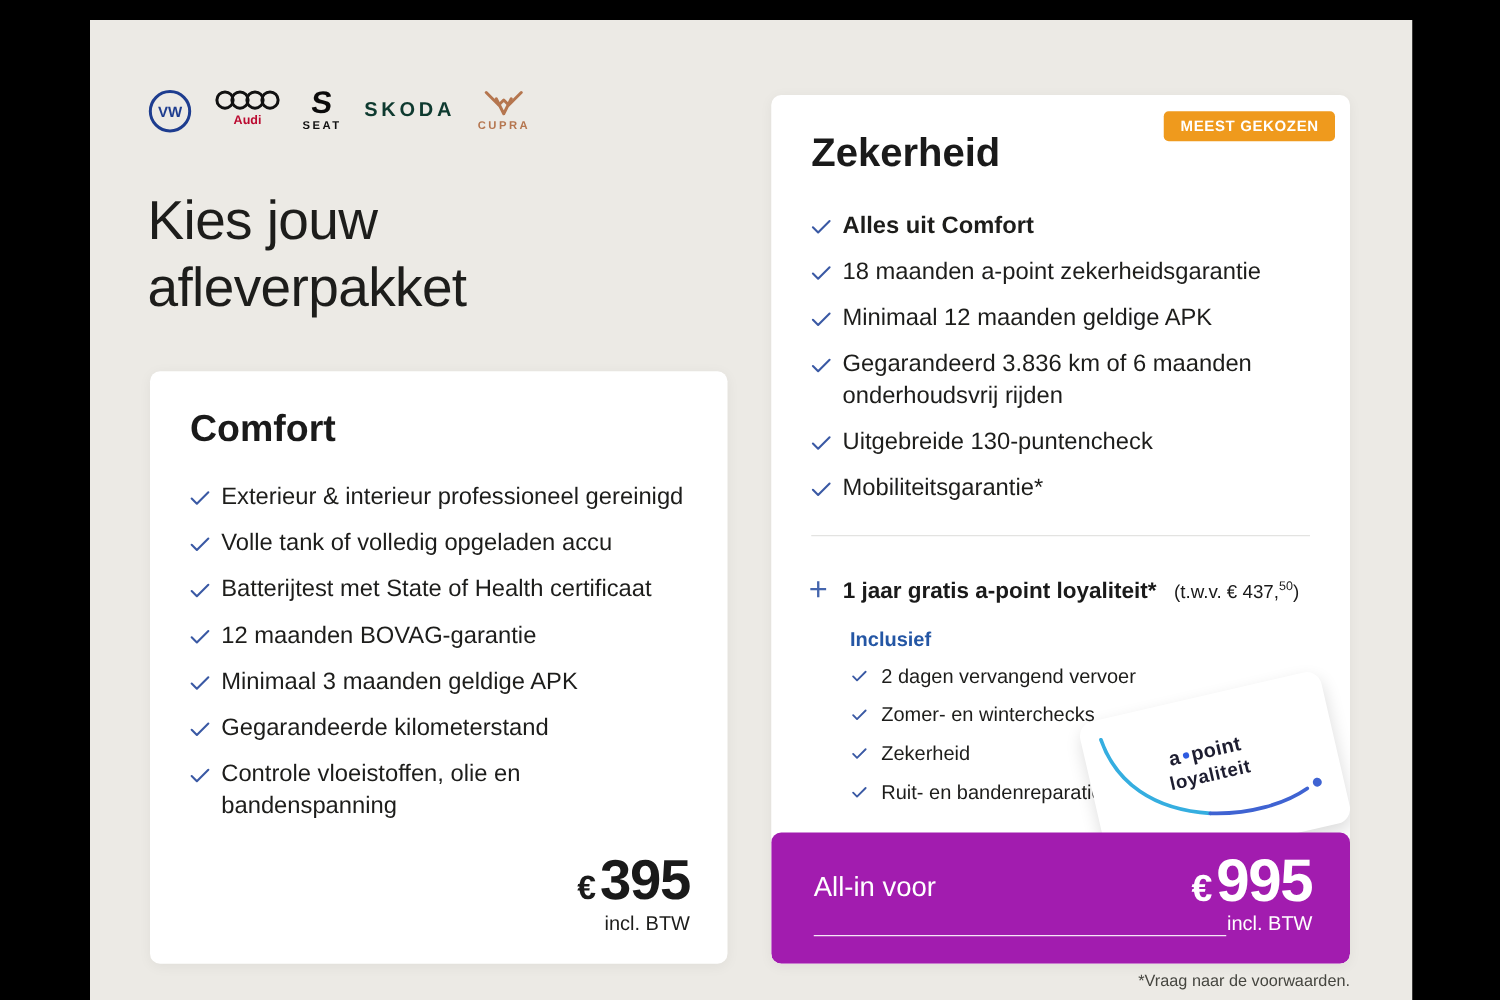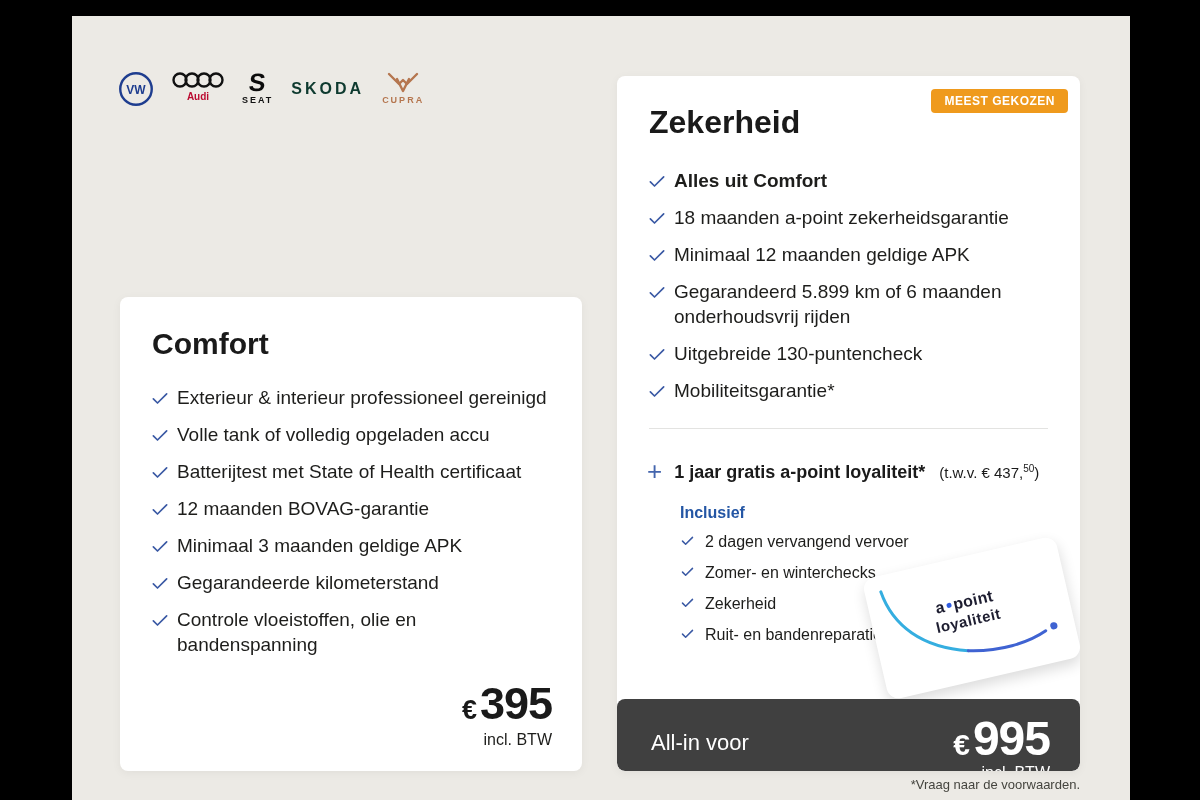--- a/index.html
+++ b/index.html
@@ -65,21 +65,21 @@
 
   
   .loyalty-card { position:absolute; left:256px; top:480px; width:198px; height:124px; background:#fff;
                   border-radius:12px; transform:rotate(-13deg); box-shadow:0 6px 14px rgba(0,0,0,0.14); z-index:1; }
   .loy-text { position:absolute; left:62px; top:36px; text-align:center; color:#1d1d30; }
   .loy-line1 { font-size:16px; font-weight:bold; letter-spacing:0.3px; }
   .loy-dot { display:inline-block; width:5px; height:5px; border-radius:50%; background:#2E5BE0; vertical-align:middle; margin:0 2px 3px 2px; }
   .loy-line2 { font-size:15px; font-weight:bold; letter-spacing:0.5px; margin-top:1px; }
 
   
-  .blue-footer { position:absolute; left:0; right:0; bottom:0; height:72px; background:#404040; border-radius:8px; z-index:2; color:#fff; }
+  .blue-footer { position:absolute; left:0; right:0; bottom:0; height:105px; background:#a21caf; border-radius:8px; z-index:2; color:#fff; }
   .allin-label { position:absolute; left:34px; top:31px; font-size:22px; }
   .allin-line { position:absolute; left:34px; top:82px; width:330px; height:1px; background:rgba(255,255,255,0.9); }
   .blue-price { position:absolute; right:30px; top:12px; text-align:right; }
   .blue-price .euro { font-size:30px; font-weight:bold; margin-right:3px; }
   .blue-price .amount { font-size:48px; font-weight:bold; letter-spacing:-1px; }
   .blue-price .vat { font-size:16px; margin-top:-2px; }
 
   .footnote { position:absolute; right:50px; top:761px; font-size:13px; color:#45453f; }
 </style>
 </head>
@@ -113,20 +113,24 @@
       </div>
       <div class="logo">
         <svg width="34" height="22" viewBox="0 0 34 22">
           <path d="M3 3 L13 13 L17 9 L21 13 L31 3" fill="none" stroke="#B5764F" stroke-width="2.4" stroke-linecap="round" stroke-linejoin="round"></path>
           <path d="M11 8 L17 20 L23 8" fill="none" stroke="#B5764F" stroke-width="2.4" stroke-linecap="round" stroke-linejoin="round"></path>
         </svg>
         <div class="logo-sub cupra-sub">CUPRA</div>
       </div>
     </div>
 
+    <div class="headline">
+      <div>Kies jouw</div>
+      <div>afleverpakket</div>
+    </div>
 
     <div class="card card-comfort">
       <div class="card-title">Comfort</div>
       <ul class="checklist">
         <li>
           <svg class="check" width="20" height="20" viewBox="0 0 24 24">
               <path d="M4 13l5 5L20 7" fill="none" stroke="#3A59A4" stroke-width="2" stroke-linecap="round" stroke-linejoin="round"></path>
             </svg>
           <span>Exterieur &amp; interieur professioneel gereinigd</span>
         </li>
@@ -195,21 +199,21 @@
         <li>
           <svg class="check" width="20" height="20" viewBox="0 0 24 24">
               <path d="M4 13l5 5L20 7" fill="none" stroke="#3A59A4" stroke-width="2" stroke-linecap="round" stroke-linejoin="round"></path>
             </svg>
           <span>Minimaal 12 maanden geldige APK</span>
         </li>
         <li>
           <svg class="check" width="20" height="20" viewBox="0 0 24 24">
               <path d="M4 13l5 5L20 7" fill="none" stroke="#3A59A4" stroke-width="2" stroke-linecap="round" stroke-linejoin="round"></path>
             </svg>
-          <span>Gegarandeerd 5.899 km of 6 maanden onderhoudsvrij rijden</span>
+          <span>Gegarandeerd 3.836 km of 6 maanden onderhoudsvrij rijden</span>
         </li>
         <li>
           <svg class="check" width="20" height="20" viewBox="0 0 24 24">
               <path d="M4 13l5 5L20 7" fill="none" stroke="#3A59A4" stroke-width="2" stroke-linecap="round" stroke-linejoin="round"></path>
             </svg>
           <span>Uitgebreide 130-puntencheck</span>
         </li>
         <li>
           <svg class="check" width="20" height="20" viewBox="0 0 24 24">
               <path d="M4 13l5 5L20 7" fill="none" stroke="#3A59A4" stroke-width="2" stroke-linecap="round" stroke-linejoin="round"></path>

